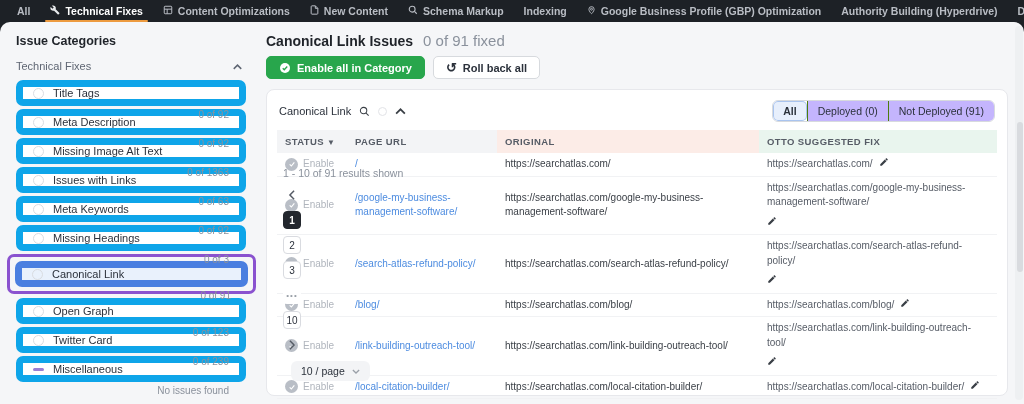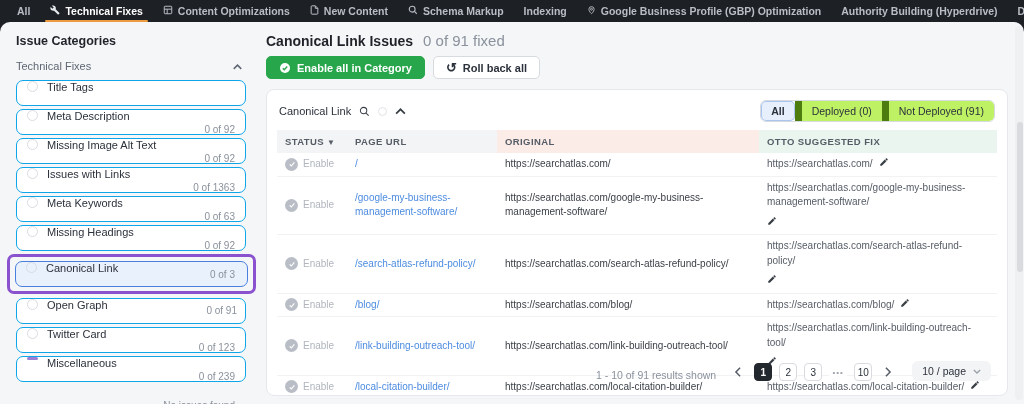--- a/index.html
+++ b/index.html
@@ -13,21 +13,21 @@
   .nav-item.active::after { content:""; position:absolute; left:4px; right:4px; bottom:0; height:2.5px; background:#ED9B40; border-radius:2px; }
   .nav-item svg { flex:0 0 auto; }
 
   
   .content { height:382px; background:#f5f6f8; border-radius:10px 10px 0 0; display:flex; position:relative; }
 
   
   .sidebar { width:258px; padding:12px 12px 0 16px; flex:0 0 auto; }
   .sidebar-title { font-size:12.5px; font-weight:bold; color:#1f2329; margin-bottom:12px; }
   .section-row { display:flex; align-items:center; justify-content:space-between; color:#5f6673; font-size:11px; margin-bottom:8px; padding-right:4px; }
-  .cat-item { background:#fff; border:1px solid #0ea5e9; border-radius:7px; height:26px; display:flex; align-items:flex-start; padding:0 10px; margin-bottom:3px; font-size:11px; color:#2b313b; cursor:pointer; }
+  .cat-item { background:#fff; border:7px solid #0ea5e9; border-radius:7px; height:26px; display:flex; align-items:center; padding:0 10px; margin-bottom:3px; font-size:11px; color:#2b313b; cursor:pointer; }
   .cat-circle { width:11px; height:11px; border:1.5px solid #d9dce1; border-radius:50%; margin-right:9px; flex:0 0 auto; }
   .cat-dash { width:11px; height:3px; border-radius:2px; background:#9a7fd4; margin-right:9px; flex:0 0 auto; }
   .cat-count { margin-left:auto; color:#8a919c; font-size:10px;margin-top:43px; }
   .cat-item.selected { background:#e9f1fc; border-color:#4a7fe0; margin-bottom:0; }
   .annotation { border:3.5px solid #8a52cf; border-radius:7px; padding:4px 5px; margin:1px -10px 4px -9px; }
 
   
   .main { flex:1; padding:8px 16px 0 8px; display:flex; flex-direction:column; min-width:0; }
   .main-header { display:flex; align-items:center; gap:10px; margin:2px 0 7px; }
   .main-title { font-size:14px; font-weight:bold; color:#1f2329; }
@@ -37,42 +37,42 @@
   .btn-green { background:#28a64c; border:1px solid #28a64c; color:#fff; }
   .btn-white { background:#fff; border:1px solid #d7dade; color:#2b313b; }
   .rollback-glyph { font-size:13px; font-weight:bold; line-height:1; }
 
   
   .card { background:#fff; border:1px solid #e7e8ec; border-radius:8px; padding:8px 10px 6px; display:flex; flex-direction:column; flex:1; margin-bottom:8px; min-height:0; }
   .card-toolbar { display:flex; align-items:center; gap:8px; padding:2px 2px 8px; }
   .panel-label { font-size:11px; color:#2b313b; }
   .loading-circle { width:9px; height:9px; border:1.5px solid #e2e3e7; border-radius:50%; }
   .seg { margin-left:auto; display:flex; border:1px solid #d7dade; border-radius:6px; overflow:hidden; background:#fff; }
-  .seg-btn { font-size:10.5px; color:#2b313b; background:#bef264; border:none; border-left:7px solid #4d7c0f; padding:4px 10px; cursor:pointer; font-family:inherit; }
+  .seg-btn { font-size:10.5px; color:#2b313b; background:#c4b5fd; border:none; border-left:1px solid #4d7c0f; padding:4px 10px; cursor:pointer; font-family:inherit; }
   .seg-btn:first-child { border-left:none; }
   .seg-btn.active { background:#e7effc; box-shadow:inset 0 0 0 1px #a9c4ef; border-radius:5px; font-weight:bold; }
 
   .grid-cols { display:grid; grid-template-columns:70px 150px 262px 1fr; }
   .thead .th { font-size:9.5px; font-weight:bold; letter-spacing:.4px; color:#565c66; background:#f3f4f6; padding:6px 8px; white-space:nowrap; }
   .thead .th.original { background:#fcece7; }
   .thead .th.fix { background:#e9f5ee; }
   .caret { font-size:8px; color:#565c66; margin-left:3px; }
 
   .tbody { flex:1; min-height:0; }
   .trow { border-bottom:1px solid #f1f2f4; align-items:center; }
   .td { padding:4px 8px; font-size:10px; line-height:1.45; min-height:20px; display:flex; align-items:center; flex-wrap:wrap; }
   .td.status { color:#b0b5bd; gap:5px; flex-wrap:nowrap; }
   .status-ic { width:13px; height:13px; border-radius:50%; background:#b9bec6; display:inline-flex; align-items:center; justify-content:center; flex:0 0 auto; }
   .td.url a { color:#4d8ce0; text-decoration:none; word-break:break-word; }
   .td.orig { color:#3a3f46; word-break:break-word; }
   .td.fixv { color:#565c66; gap:6px; word-break:break-word; }
   .pencil { cursor:pointer; flex:0 0 auto; }
 
   
-  .tfoot { display:flex; align-items:flex-end; justify-content:flex-end; gap:7px; padding:12px 6px 8px; }
+  .tfoot { display:flex; align-items:flex-start; justify-content:flex-end; gap:7px; padding:12px 6px 8px;flex-direction:column; }
   .results { font-size:10.5px; color:#8a919c; margin-right:6px; }
   .pg-arrow { width:18px; height:18px; display:flex; align-items:center; justify-content:center; color:#565c66; cursor:pointer; }
   .pg { width:18px; height:18px; border:1px solid #d9dbe0; border-radius:4px; background:#fff; font-size:10px; color:#2b313b; display:flex; align-items:center; justify-content:center; cursor:pointer; }
   .pg.active { background:#23272e; border-color:#23272e; color:#fff; font-weight:bold; }
   .pg.dots { border:none; color:#9aa0a8; letter-spacing:1px; font-size:8px; }
   .page-size { display:flex; align-items:center; gap:7px; background:#f3f4f6; border-radius:6px; padding:4px 10px; font-size:10.5px; color:#2b313b; margin-left:8px; cursor:pointer; }
 
   
   .scrollbar-track { position:absolute; right:1px; top:4px; bottom:4px; width:8px; border-radius:4px; background:#eef0f2; }
   .scrollbar-thumb { position:absolute; right:1px; top:100px; width:6px; height:150px; border-radius:3px; background:#d9dbdf; }

